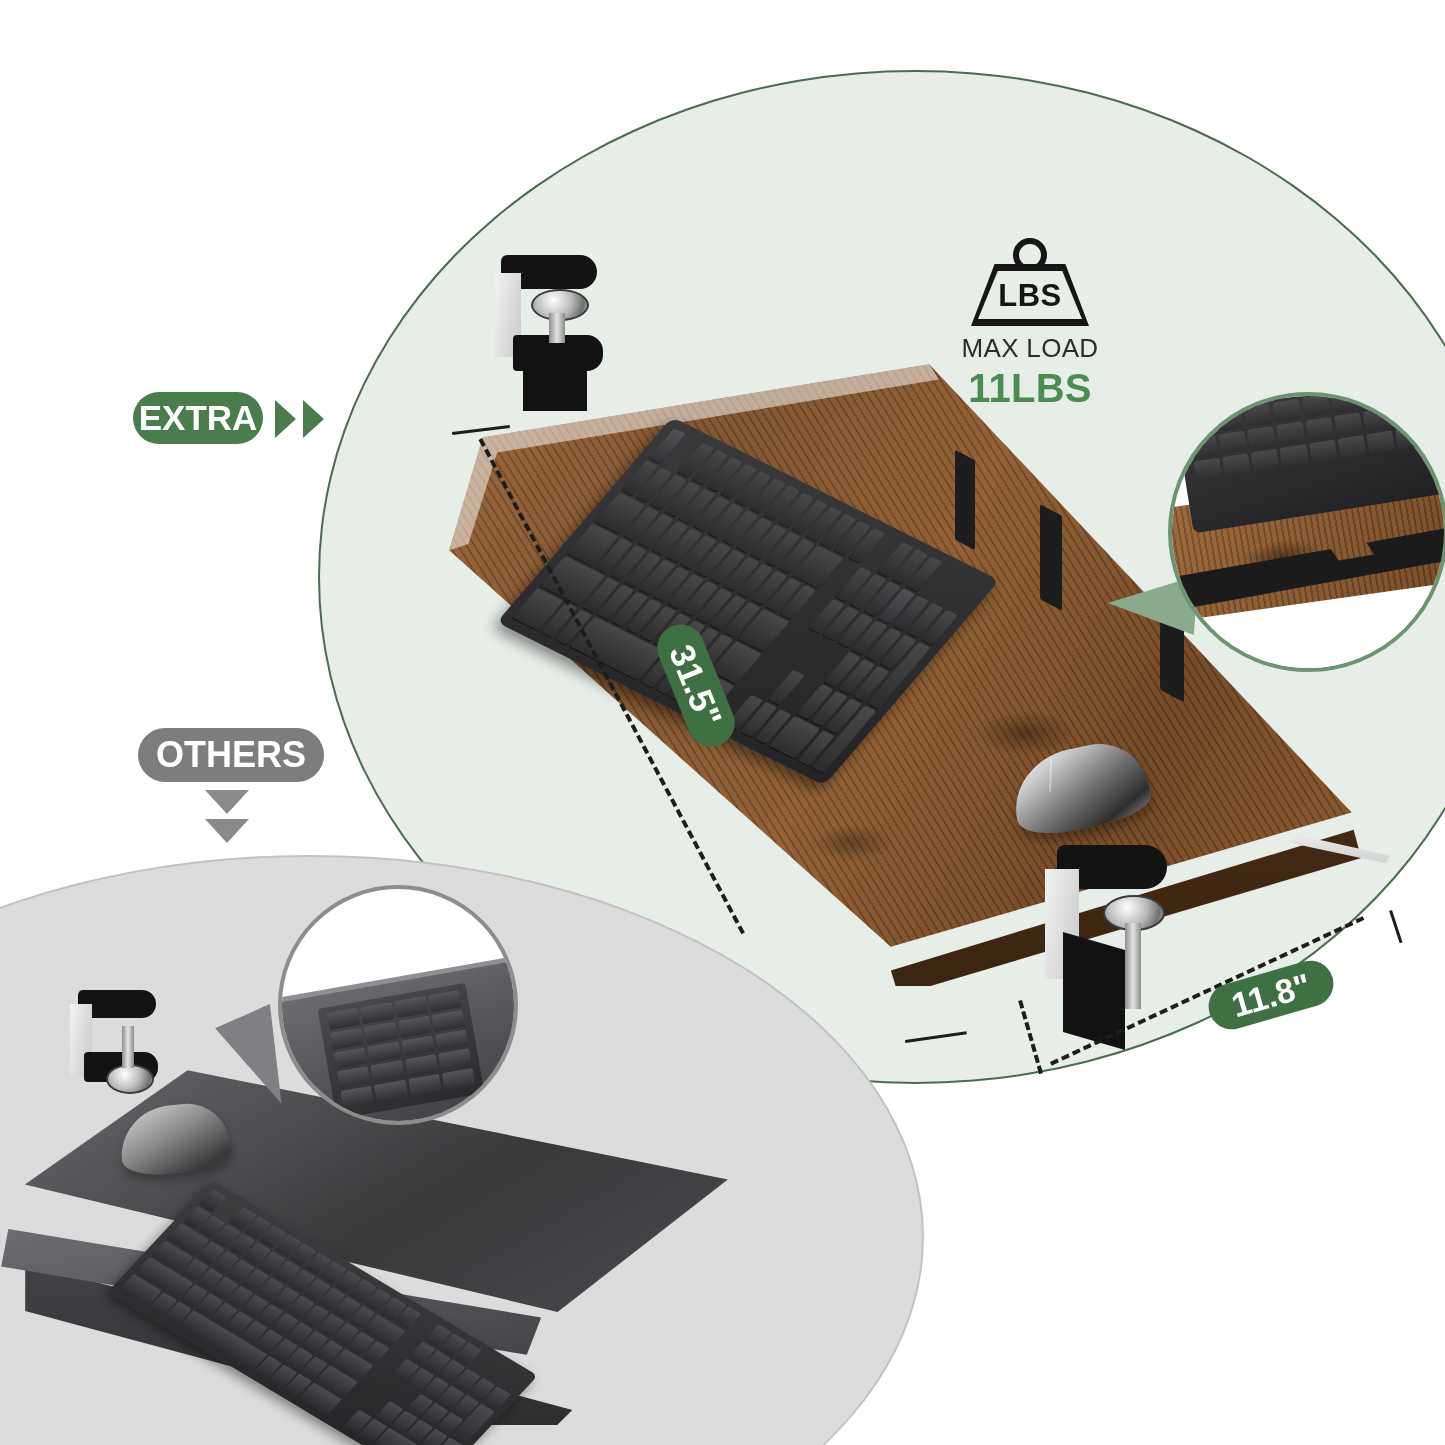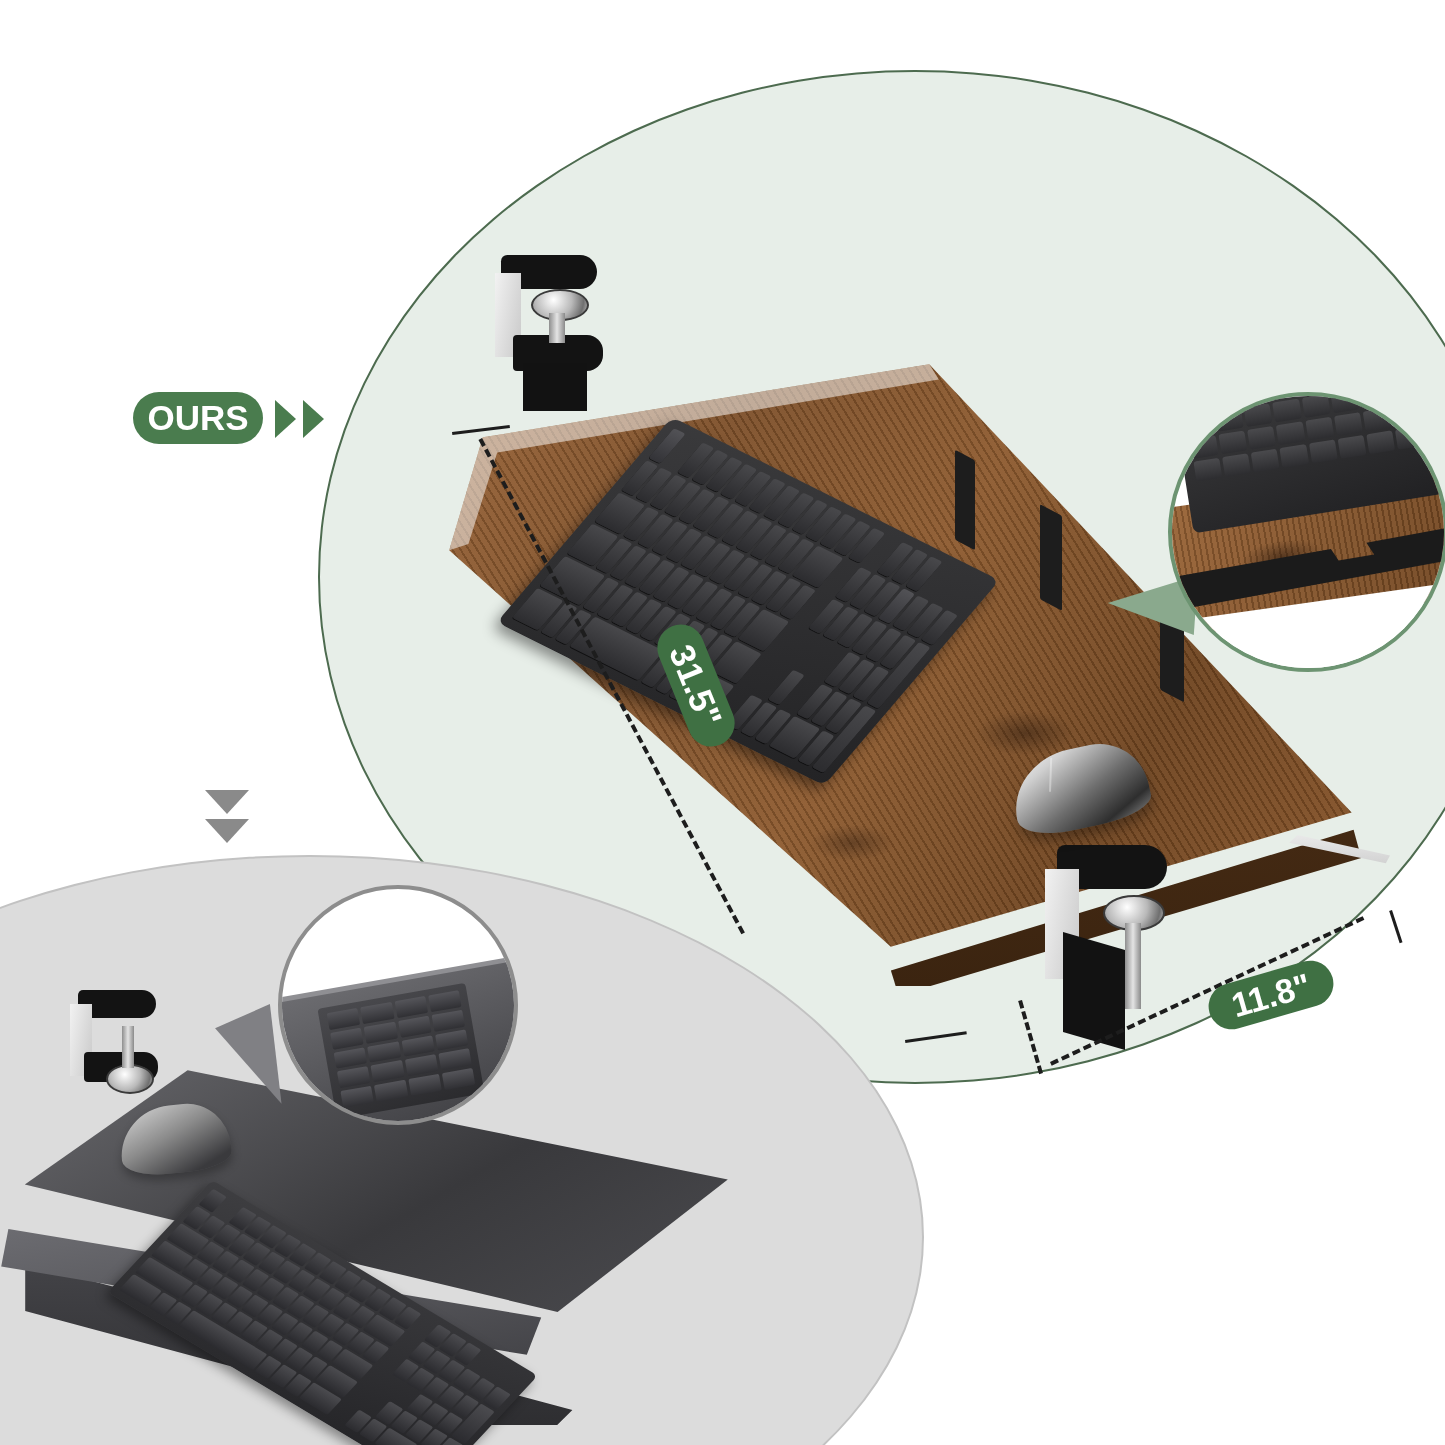--- a/index.html
+++ b/index.html
@@ -378,22 +378,34 @@
         <div></div>
         <div></div>
         <div></div>
         <div></div>
         <div></div>
     </div>
     <div class="io-rail"></div>
     <div class="io-white"></div>
   </div>
 
-
-  <div class="pill pill-ours">OURS</div>
+  <div class="lbs-box">
+    <div class="lbs-wt">
+      <div class="lbs-hook"></div>
+      <div class="lbs-body">
+        <div class="lbs-inner">
+          <span class="lbs-word">LBS</span>
+        </div>
+      </div>
+    </div>
+    <div class="lbs-maxload">MAX LOAD</div>
+    <div class="lbs-value">11LBS</div>
+  </div>
+
+  <div class="pill pill-ours">EXTRA</div>
   <div class="arrows-right">
     <div class="tri-r"></div>
     <div class="tri-r"></div>
   </div>
 
   <div class="gray-panel"></div>
 
   <div class="o-tray">
     <div class="o-top"></div>
     <div class="o-front"></div>
@@ -541,19 +553,20 @@
         <div></div>
         <div></div>
         <div></div>
       <div></div>
         <div></div>
         <div></div>
         <div></div>
     </div>
   </div>
 
+  <div class="pill pill-others">OTHERS</div>
   <div class="arrows-down">
     <div class="tri-d"></div>
     <div class="tri-d"></div>
   </div>
 
 
 </div>
 
 </body></html>

